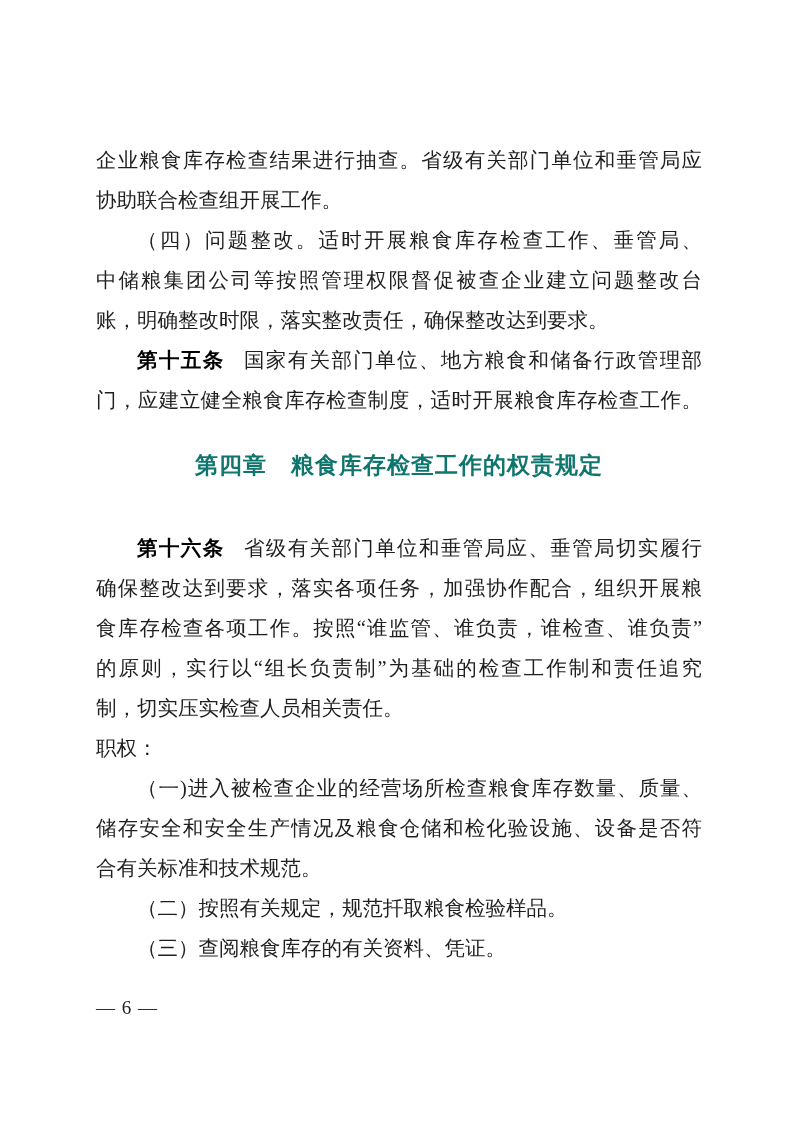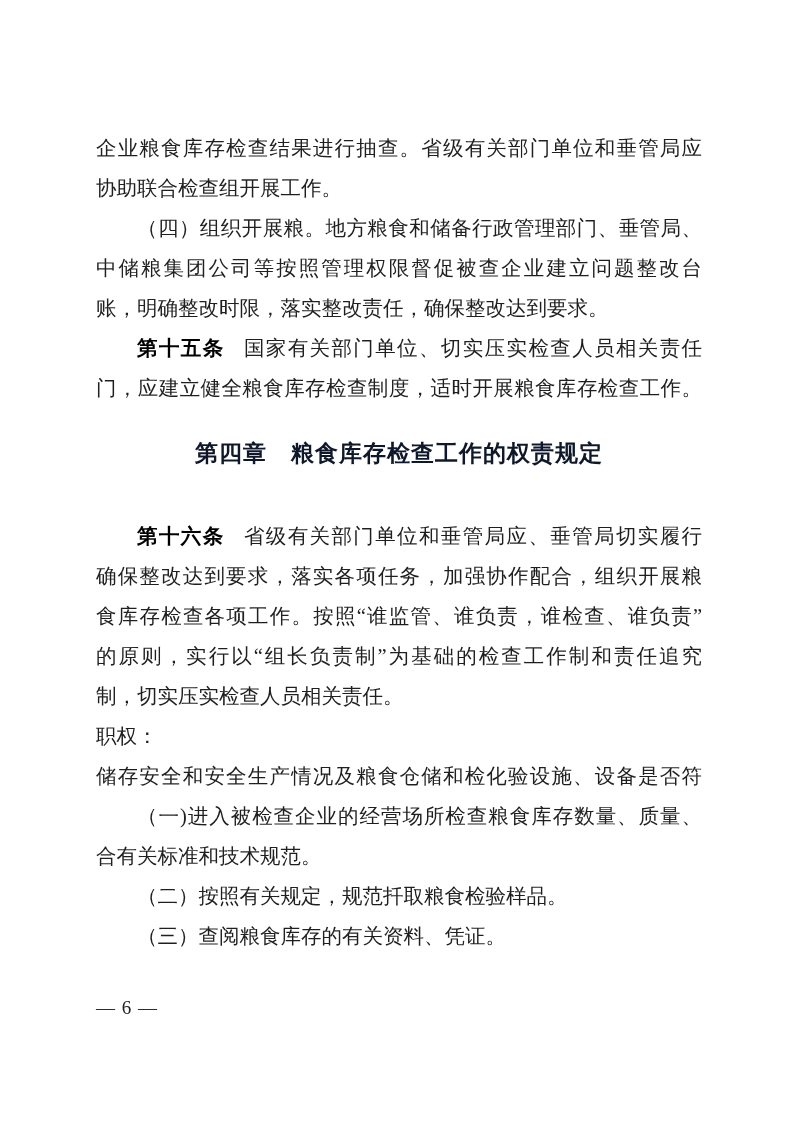--- a/index.html
+++ b/index.html
@@ -12,21 +12,21 @@
     width: 794px;
     height: 1123px;
     background: #ffffff;
     overflow: hidden;
     font-family: "Liberation Serif", "DejaVu Serif", serif;
     color: #1f1f1f;
   }
   .content {
     position: absolute;
     left: 96px;
-    top: 128px;
+    top: 140px;
     width: 606px;
     font-size: 20.5px;
   }
   .para { margin: 0; padding: 0; }
   .ln {
     height: 40px;
     line-height: 40px;
     white-space: nowrap;
     overflow: visible;
   }
@@ -37,21 +37,21 @@
   .ind { padding-left: 41px; }
   .lead {
     font-weight: bold;
     margin-right: 0.95em;
     color: #000000;
   }
   .chapter {
     font-family: "Liberation Sans", "DejaVu Sans", sans-serif;
     font-weight: bold;
     font-size: 23px;
-    color: #0f172a;
+    color: #0f766e;
     text-align: center;
     line-height: 42px;
     height: 42px;
     margin: 24px 0 42px 0;
     letter-spacing: 1px;
   }
   .page-number {
     position: absolute;
     left: 96px;
     top: 996px;
@@ -66,28 +66,28 @@
 
 <div class="page">
   <div class="content">
 
     <div class="para">
       <div class="ln fill">企业粮食库存检查结果进行抽查。省级有关部门单位和垂管局应</div>
       <div class="ln">协助联合检查组开展工作。</div>
     </div>
 
     <div class="para">
-      <div class="ln fill ind">（四）组织开展粮。地方粮食和储备行政管理部门、垂管局、</div>
+      <div class="ln fill ind">（四）问题整改。适时开展粮食库存检查工作、垂管局、</div>
       <div class="ln fill">中储粮集团公司等按照管理权限督促被查企业建立问题整改台</div>
       <div class="ln">账，明确整改时限，落实整改责任，确保整改达到要求。</div>
     </div>
 
     <div class="para">
       <div class="ln fill ind">
-        <b class="lead">第十五条</b><span>国家有关部门单位、切实压实检查人员相关责任</span>
+        <b class="lead">第十五条</b><span>国家有关部门单位、地方粮食和储备行政管理部</span>
       </div>
       <div class="ln fill">门，应建立健全粮食库存检查制度，适时开展粮食库存检查工作。</div>
     </div>
 
     <div class="chapter">第四章　粮食库存检查工作的权责规定</div>
 
     <div class="para">
       <div class="ln fill ind">
         <b class="lead">第十六条</b><span>省级有关部门单位和垂管局应、垂管局切实履行</span>
       </div>
@@ -95,22 +95,22 @@
       <div class="ln fill">食库存检查各项工作。按照“谁监管、谁负责，谁检查、谁负责”</div>
       <div class="ln fill">的原则，实行以“组长负责制”为基础的检查工作制和责任追究</div>
       <div class="ln">制，切实压实检查人员相关责任。</div>
     </div>
 
     <div class="para">
       <div class="ln">职权：</div>
     </div>
 
     <div class="para">
+      <div class="ln fill ind">（一)进入被检查企业的经营场所检查粮食库存数量、质量、</div>
       <div class="ln fill">储存安全和安全生产情况及粮食仓储和检化验设施、设备是否符</div>
-      <div class="ln fill ind">（一)进入被检查企业的经营场所检查粮食库存数量、质量、</div>
       <div class="ln">合有关标准和技术规范。</div>
     </div>
 
     <div class="para">
       <div class="ln ind">（二）按照有关规定，规范扦取粮食检验样品。</div>
     </div>
 
     <div class="para">
       <div class="ln ind">（三）查阅粮食库存的有关资料、凭证。</div>
     </div>

